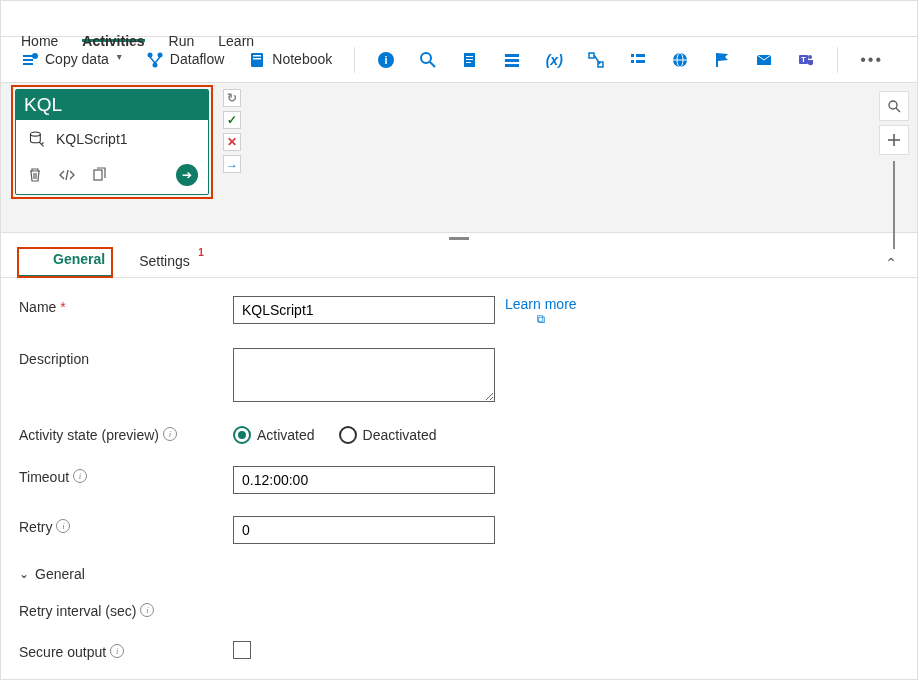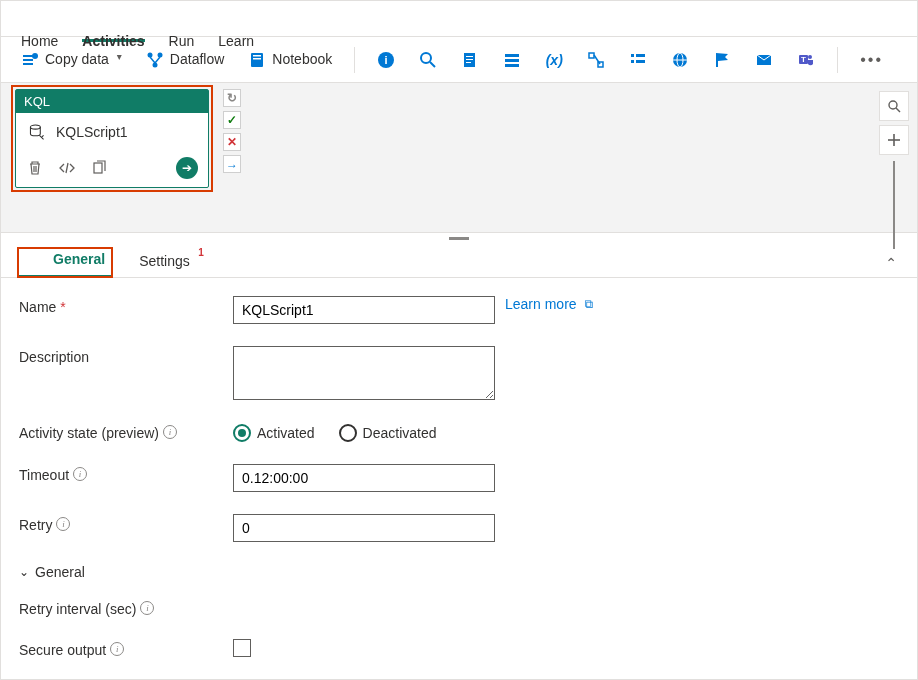--- a/index.html
+++ b/index.html
@@ -21,21 +21,21 @@
 
   
   .canvas { position: relative; background: #f3f3f3; height: 150px; border-bottom: 1px solid #e1dfdd; }
   .canvas-right { position: absolute; right: 8px; top: 8px; display: flex; flex-direction: column; gap: 4px; }
   .mini-btn { width: 30px; height: 30px; background: #fff; border: 1px solid #e1dfdd; display: flex; align-items: center; justify-content: center; cursor: pointer; color: #605e5c; }
   .tracker-line { width: 2px; height: 88px; background: #8a8886; margin-left: 14px; margin-top: 2px; }
 
   
   .activity-wrap { position: absolute; left: 10px; top: 2px; border: 2px solid #d83b01; padding: 2px; }
   .activity-node { width: 194px; background: #fff; border: 1px solid #107c66; border-radius: 2px; }
-  .node-header { background: #107c66; color: #fff; padding: 4px 8px; font-size: 13px; }
+  .node-header { background: #107c66; color: #fff; padding: 4px 8px; font-size: 19px; }
   .node-body { display: flex; align-items: center; gap: 10px; padding: 10px 12px; }
   .node-footer { display: flex; align-items: center; gap: 14px; padding: 6px 10px 8px 10px; }
   .node-icon-btn { width: 18px; height: 18px; cursor: pointer; color: #605e5c; display: flex; align-items: center; justify-content: center; }
   .node-run { margin-left: auto; width: 22px; height: 22px; border-radius: 50%; background: #107c66; color: #fff; display: flex; align-items: center; justify-content: center; cursor: pointer; font-size: 12px; }
   .side-status { position: absolute; left: 210px; top: 2px; display: flex; flex-direction: column; gap: 4px; }
   .status-chip { width: 18px; height: 18px; background: #fff; border: 1px solid #cfcfcf; display: flex; align-items: center; justify-content: center; font-size: 12px; font-weight: bold; }
   .chip-refresh { color: #8a8886; }
   .chip-check { color: #107c10; }
   .chip-x { color: #d13438; }
   .chip-arrow { color: #0078d4; }
@@ -53,21 +53,21 @@
 
   
   .form { padding: 18px 18px 10px 18px; overflow-y: auto; height: 410px; }
   .frow { display: flex; align-items: flex-start; margin-bottom: 22px; }
   .flabel { width: 214px; padding-top: 3px; color: #323130; display: flex; align-items: flex-start; gap: 4px; }
   .req { color: #d13438; }
   .info { width: 14px; height: 14px; border: 1px solid #8a8886; border-radius: 50%; display: inline-flex; align-items: center; justify-content: center; font-size: 9px; color: #8a8886; cursor: default; font-style: italic; font-family: serif; }
   .finput, .ftextarea { width: 262px; border: 1px solid #605e5c; padding: 4px 8px; font-family: inherit; font-size: 14px; background: #fff; }
   .finput { height: 28px; }
   .ftextarea { height: 54px; resize: both; }
-  .learn { margin-left: 10px; color: #0078d4; cursor: pointer; display: inline-flex; align-items: center; gap: 8px; }
+  .learn { margin-left: 10px; color: #0078d4; cursor: pointer; display: inline-flex; align-items: center; gap: 0; flex-direction: column; }
   .ext-icon { font-size: 12px; }
   .radio-group { display: flex; align-items: center; gap: 24px; padding-top: 2px; }
   .radio { display: inline-flex; align-items: center; gap: 6px; cursor: pointer; }
   .radio-dot { width: 18px; height: 18px; border: 2px solid #323130; border-radius: 50%; display: inline-flex; align-items: center; justify-content: center; }
   .radio.sel .radio-dot { border-color: #107c66; }
   .radio.sel .radio-dot::after { content: ""; width: 8px; height: 8px; background: #107c66; border-radius: 50%; }
   .advanced { display: flex; align-items: center; gap: 6px; cursor: pointer; margin: 4px 0 18px 0; }
   .adv-caret { font-size: 12px; }
   .checkbox { width: 18px; height: 18px; border: 1px solid #605e5c; background: #fff; cursor: pointer; }
 

